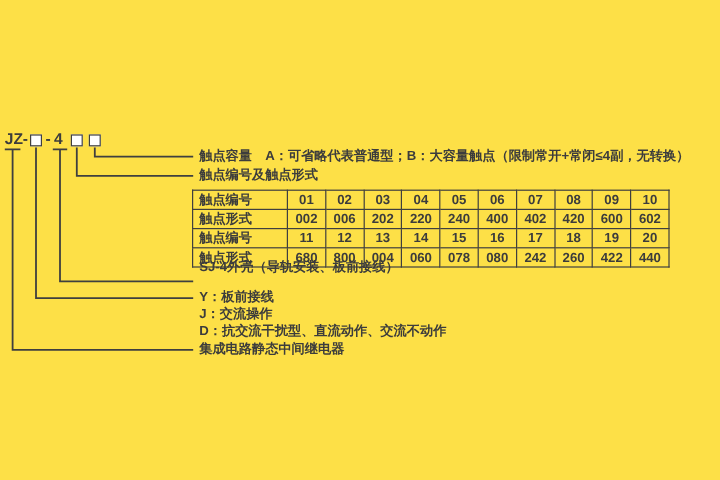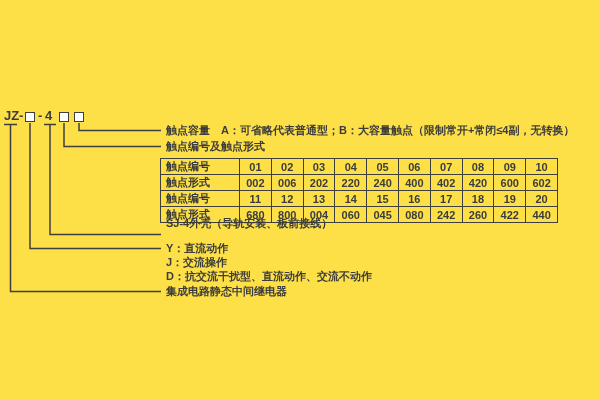--- a/index.html
+++ b/index.html
@@ -84,29 +84,29 @@
           <td>18</td>
           <td>19</td>
           <td>20</td>
         </tr>
         <tr>
           <th>触点形式</th>
           <td>680</td>
           <td>800</td>
           <td>004</td>
           <td>060</td>
-          <td>045</td>
+          <td>078</td>
           <td>080</td>
           <td>242</td>
           <td>260</td>
           <td>422</td>
           <td>440</td>
         </tr>
       </tbody>
   </table>
 
   <div class="callout" style="top:217px">SJ-4外壳（导轨安装、板前接线）</div>
-  <div class="callout" style="top:242px">Y：直流动作</div>
+  <div class="callout" style="top:242px">Y：板前接线</div>
   <div class="callout" style="top:256px">J：交流操作</div>
   <div class="callout" style="top:285px">集成电路静态中间继电器</div>
   <div class="callout" style="top:270px">D：抗交流干扰型、直流动作、交流不动作</div>
 
 </div>
 
 </body></html>

